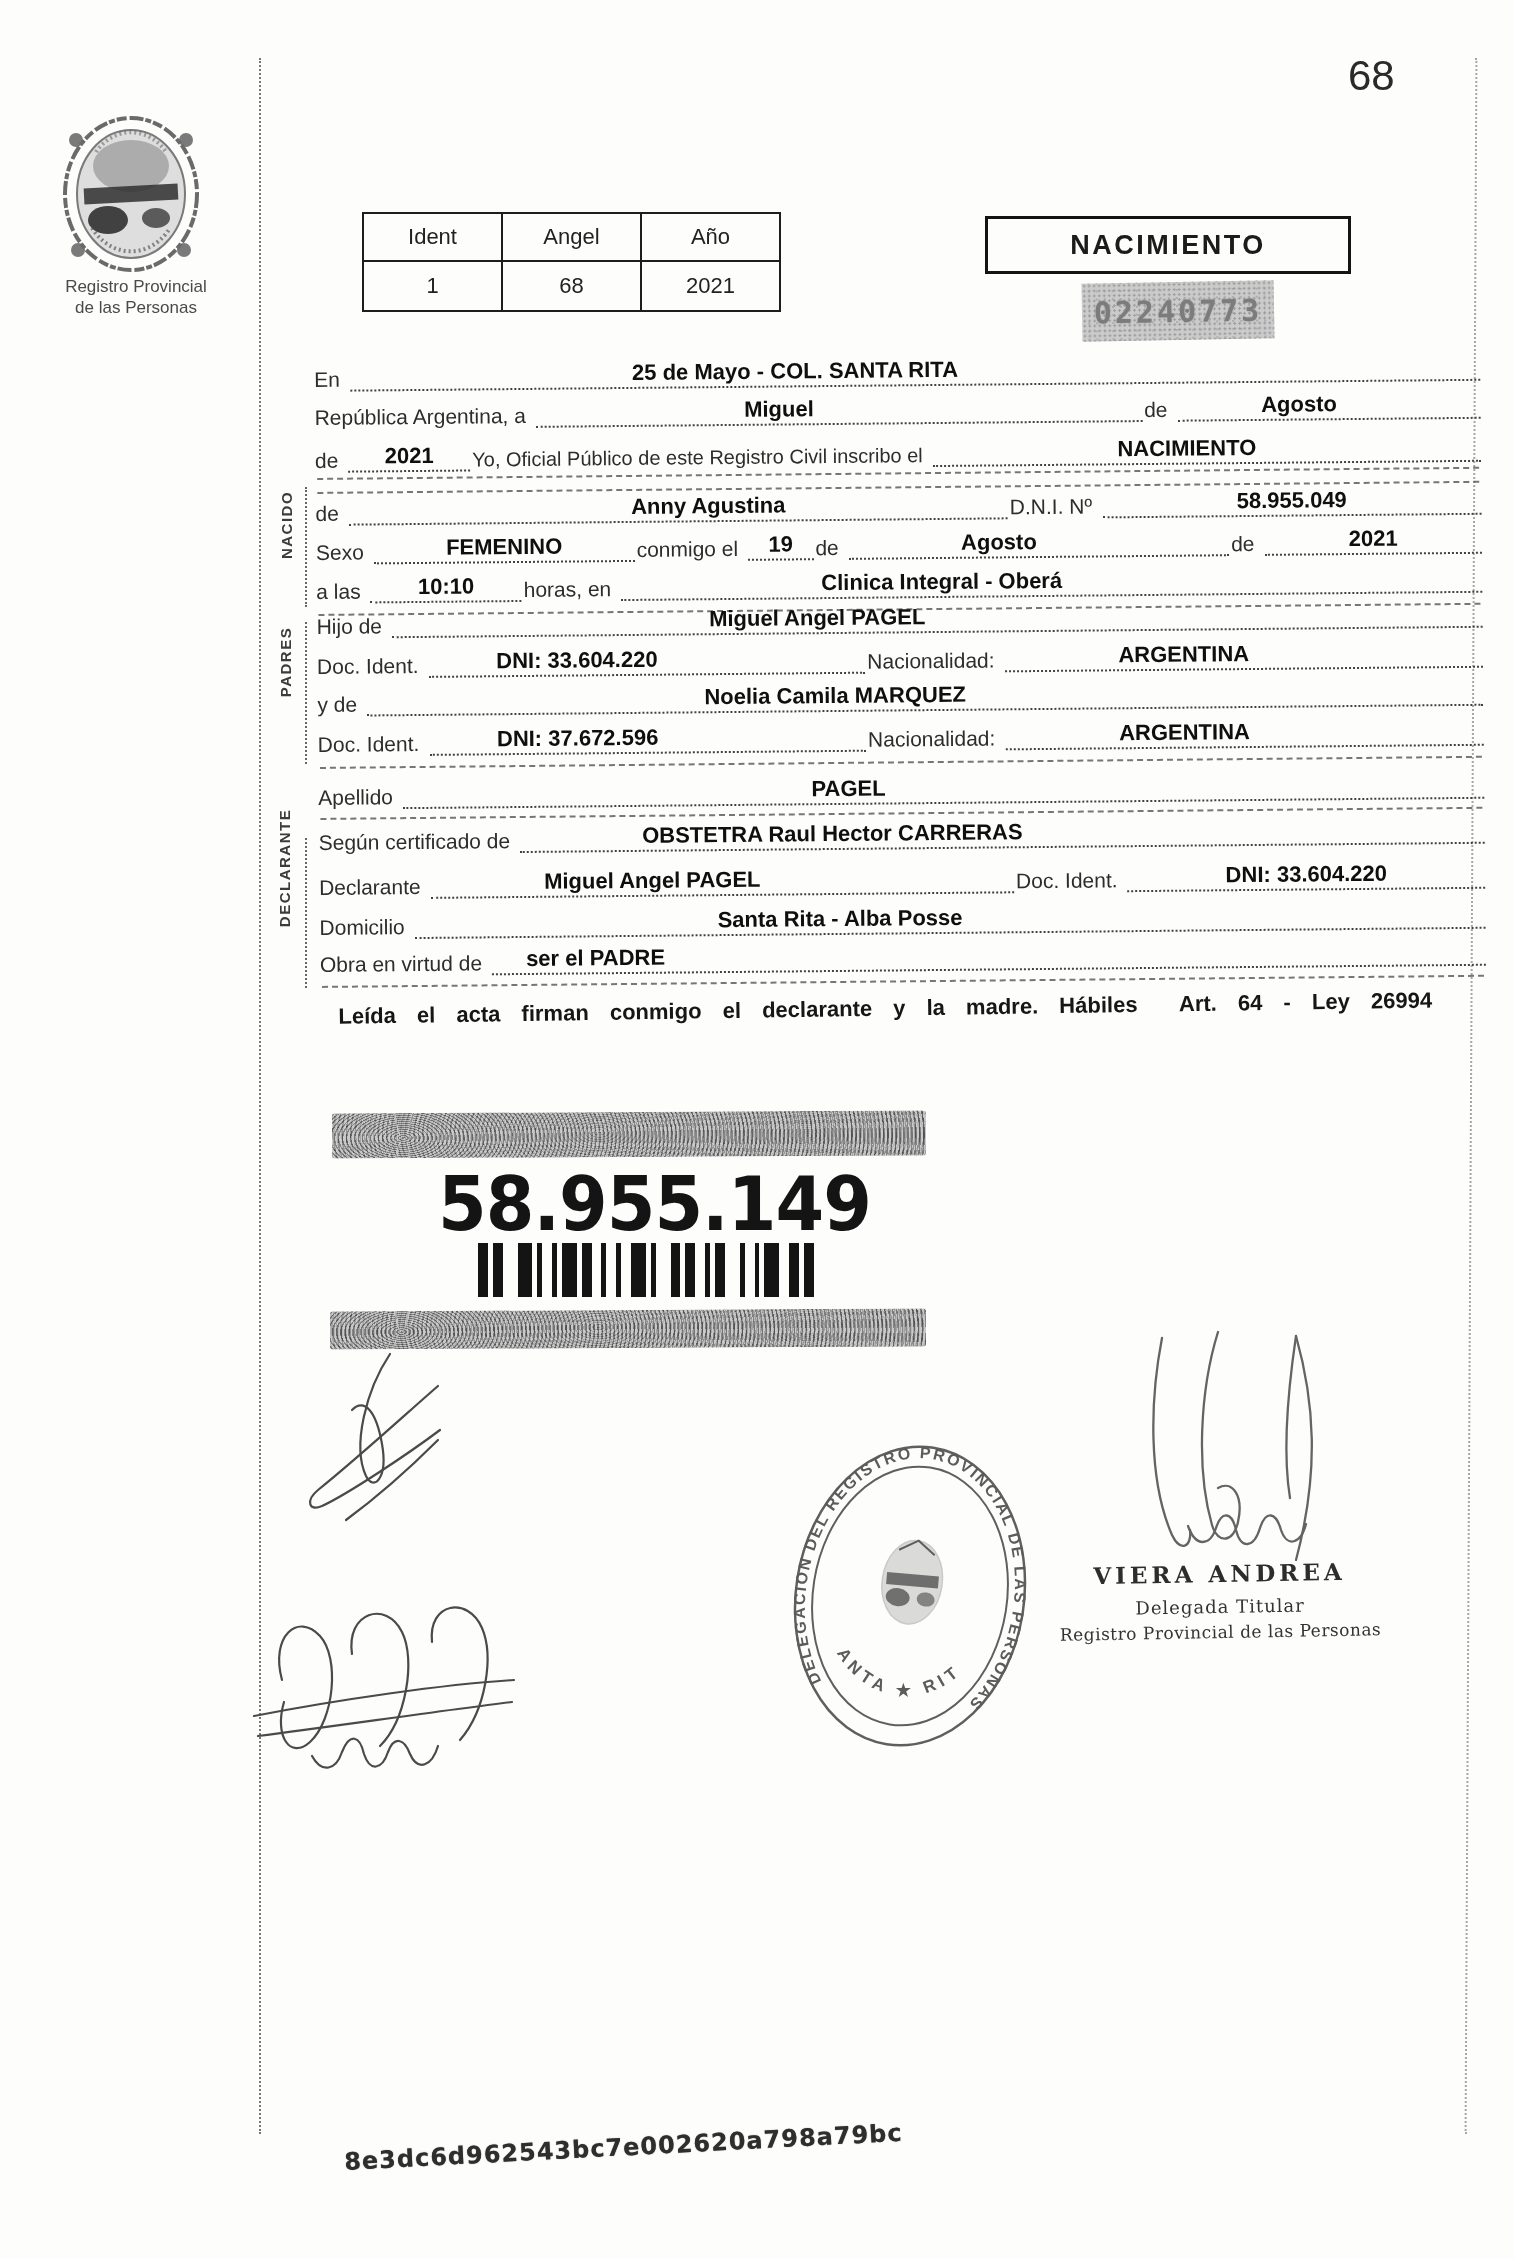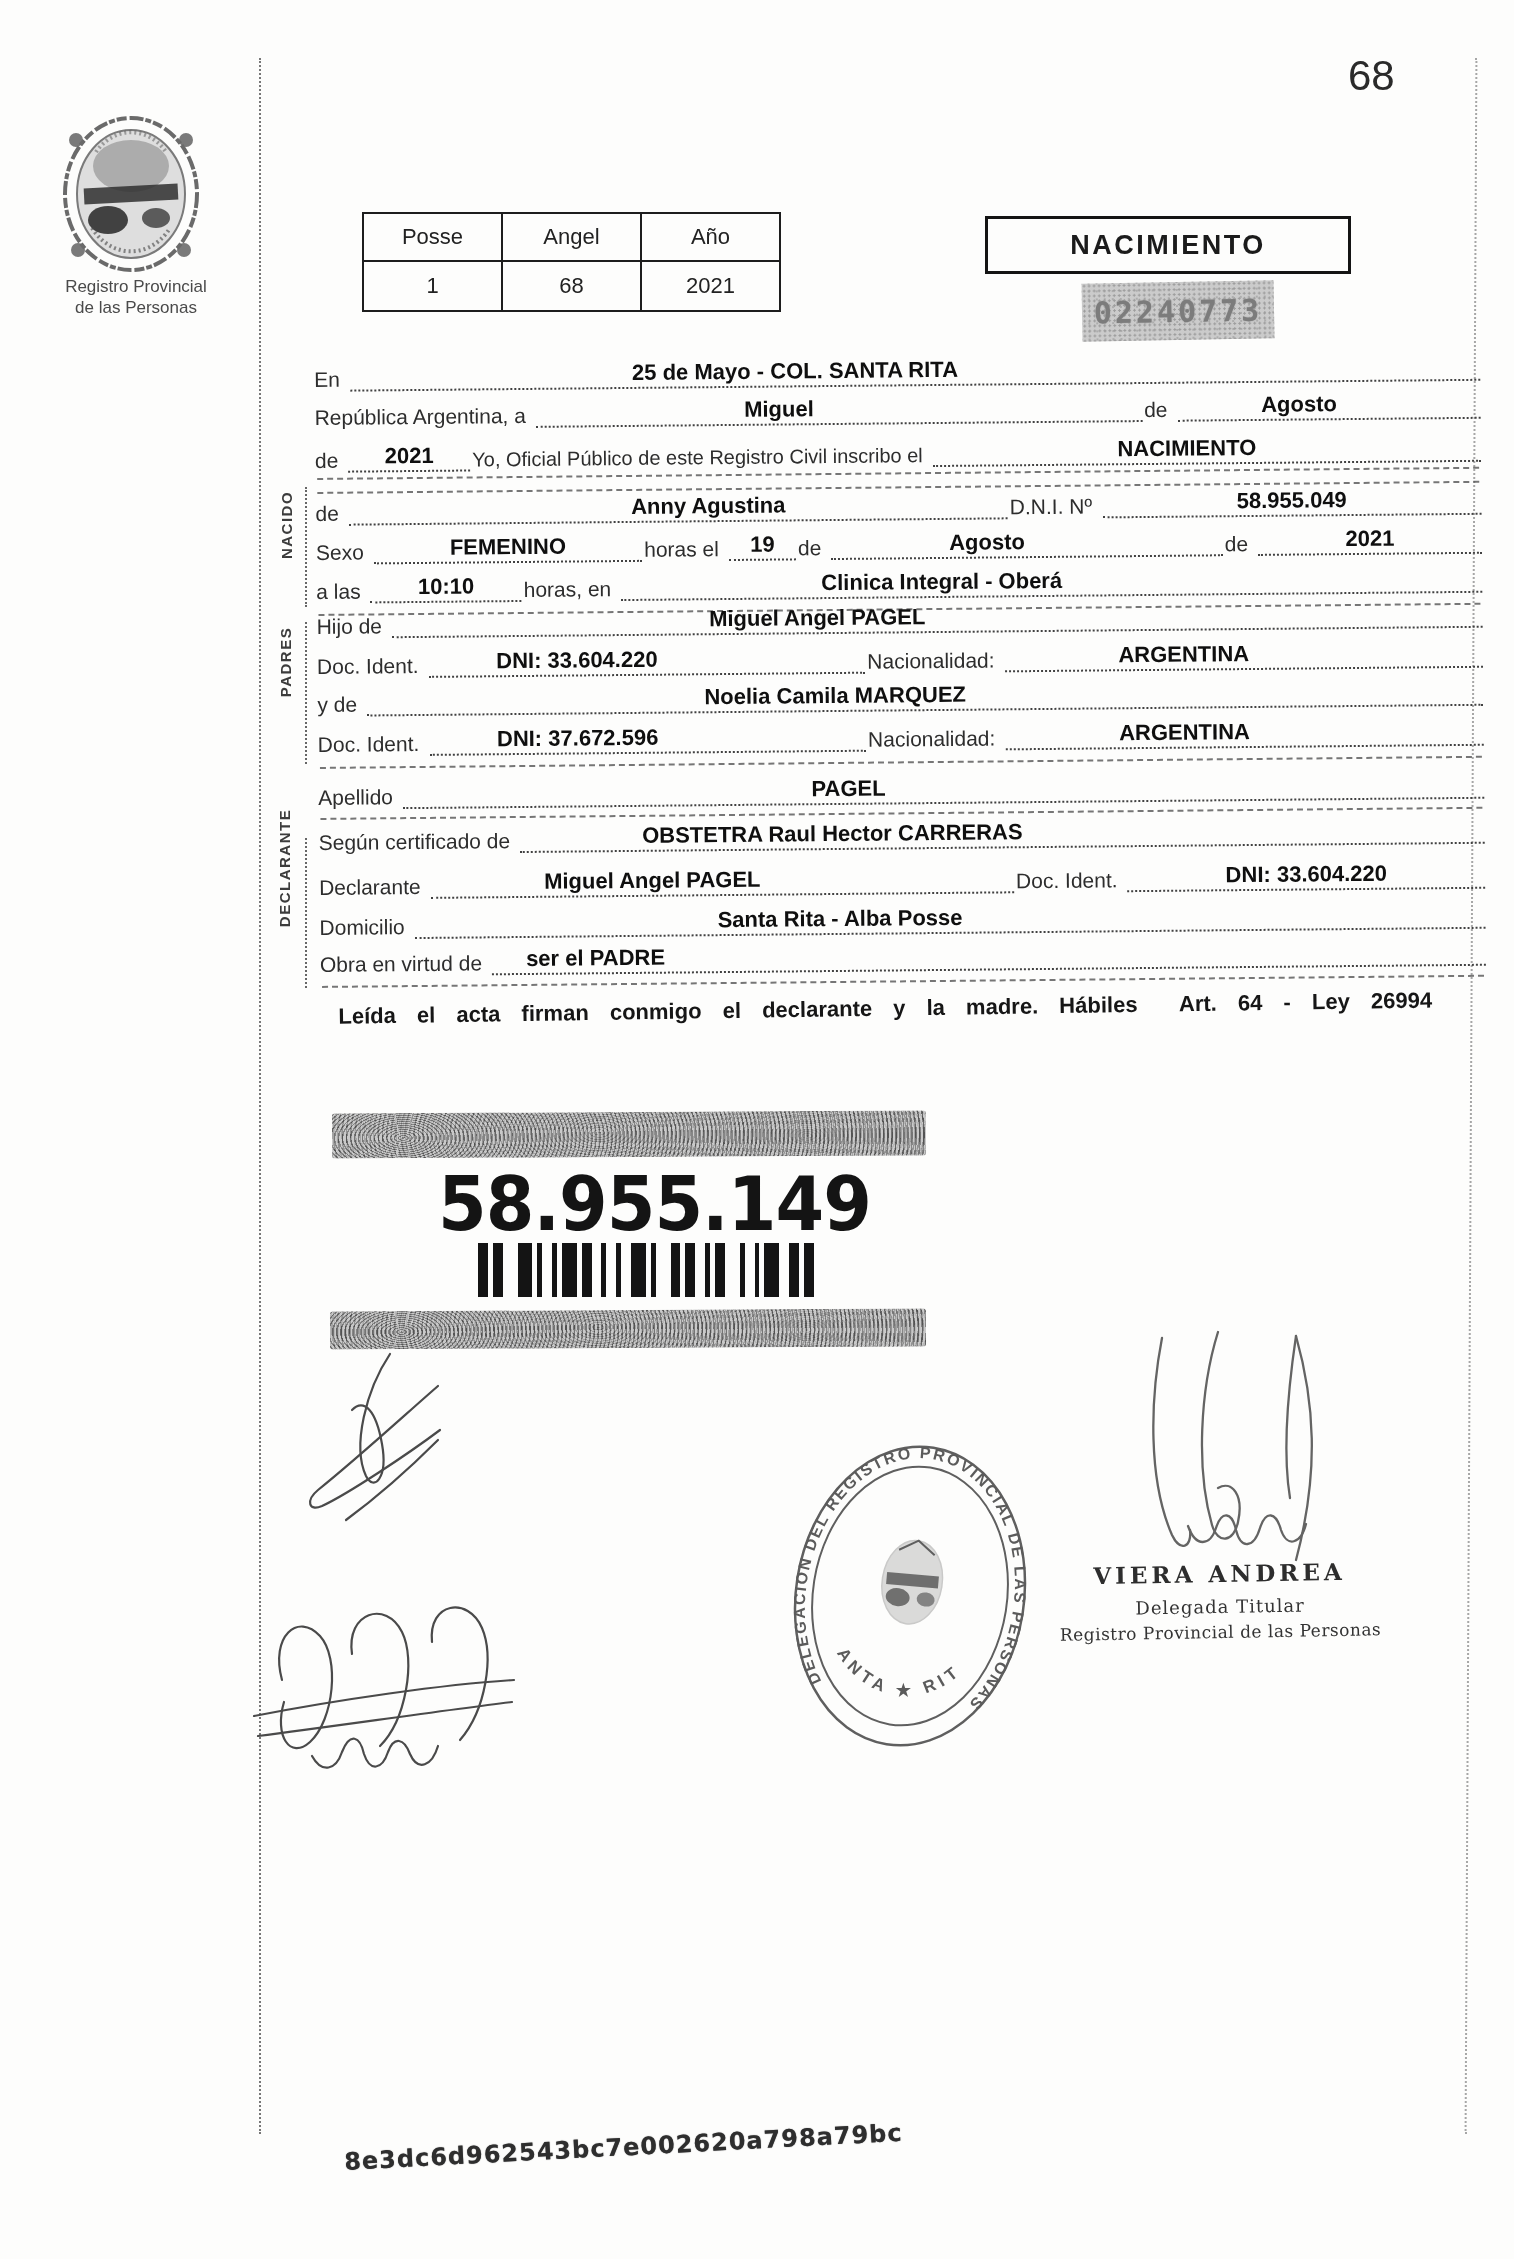--- a/index.html
+++ b/index.html
@@ -99,21 +99,21 @@
     <div>Registro Provincial</div>
     <div>de las Personas</div>
   </div>
 
   <div class="page-num">68</div>
 
 
   <table class="meta">
     <thead>
       <tr>
-        <th>Posse</th>
+        <th>Ident</th>
         <th>Angel</th>
         <th>Año</th>
       </tr>
     </thead>
     <tbody>
       <tr>
         <td>1</td>
         <td>68</td>
         <td>2021</td>
       </tr>
@@ -160,21 +160,21 @@
     <div class="row" style="top:132px;height:38px">
       <span class="lbl">de</span>
       <span class="fill" style="flex:3.3"><span class="v" style="--sx:30px">Anny Agustina</span></span>
       <span class="lbl">D.N.I. Nº</span>
       <span class="fill" style="flex:1.9"><span class="v">58.955.049</span></span>
     </div>
 
     <div class="row" style="top:171px;height:38px">
       <span class="lbl">Sexo</span>
       <span class="fill" style="flex:2.4"><span class="v">FEMENINO</span></span>
-      <span class="lbl">horas el</span>
+      <span class="lbl">conmigo el</span>
       <span class="fill" style="flex:.6"><span class="v">19</span></span>
       <span class="lbl">de</span>
       <span class="fill" style="flex:3.5"><span class="v" style="--sx:-40px">Agosto</span></span>
       <span class="lbl">de</span>
       <span class="fill" style="flex:2"><span class="v">2021</span></span>
     </div>
 
     <div class="row" style="top:210px;height:38px">
       <span class="lbl">a las</span>
       <span class="fill" style="flex:1"><span class="v">10:10</span></span>

